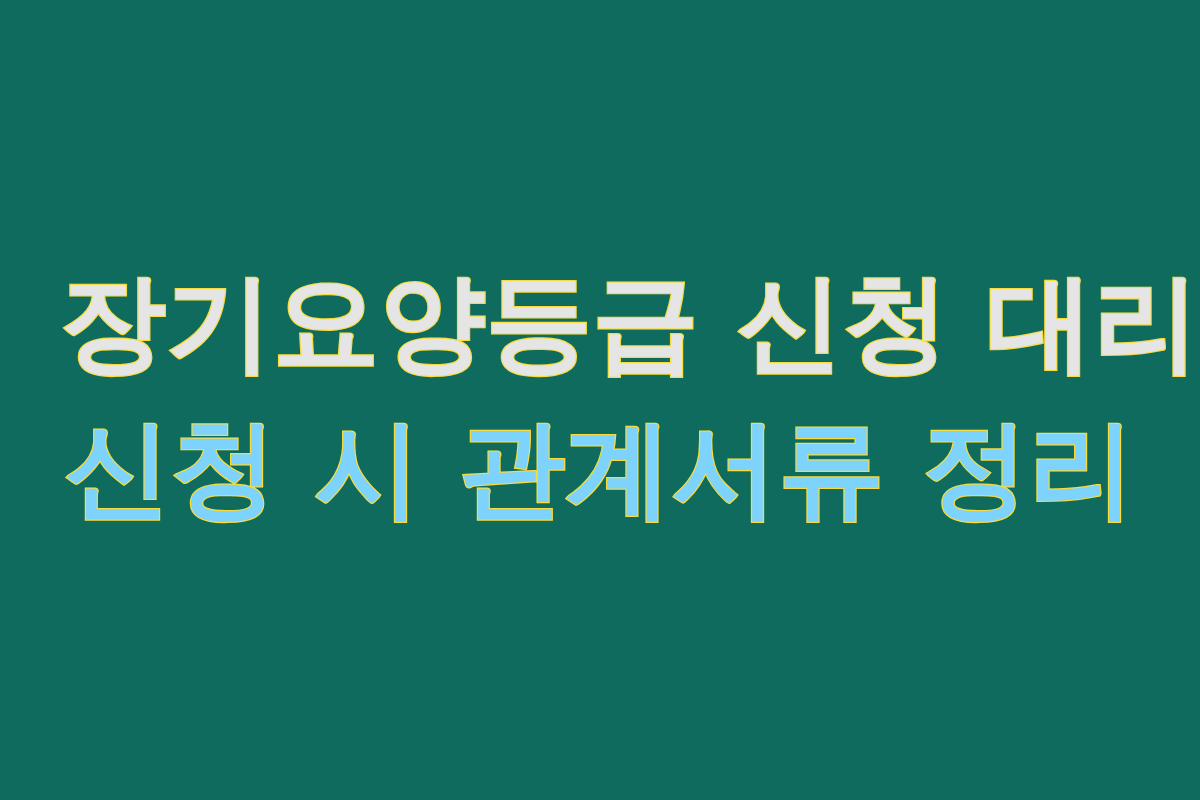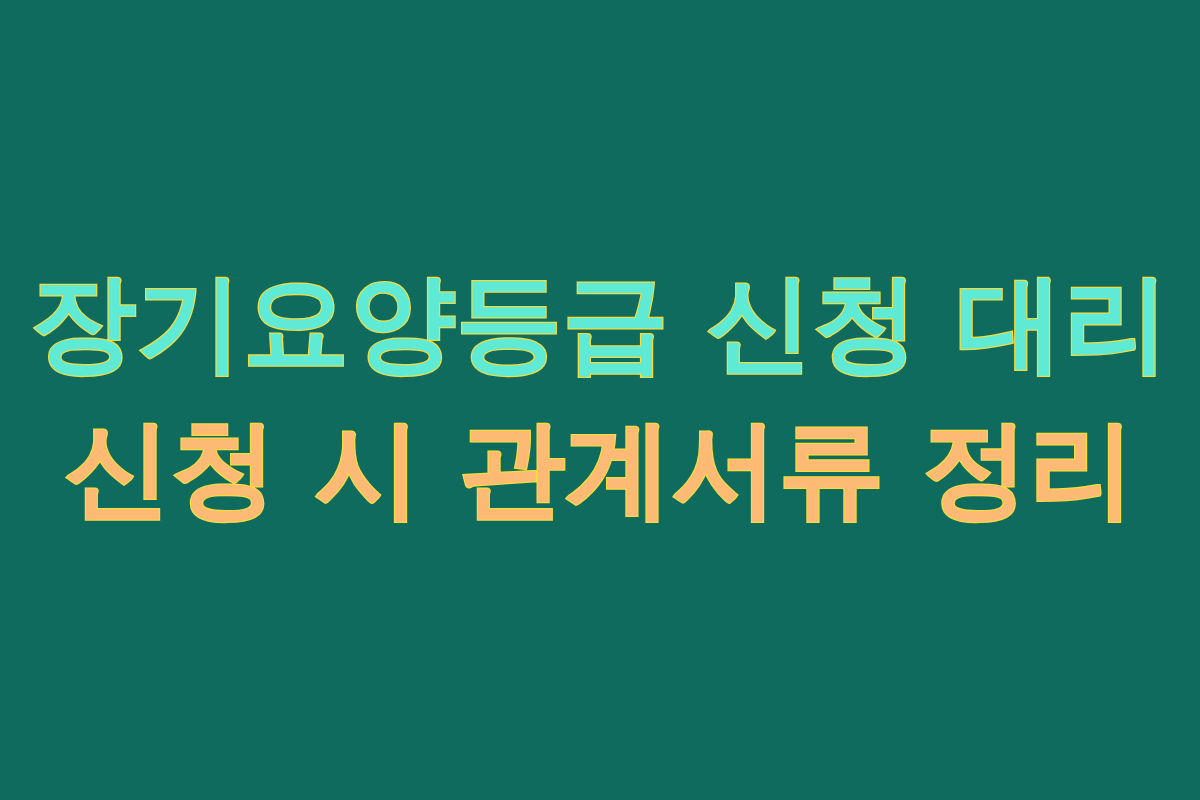--- a/index.html
+++ b/index.html
@@ -62,19 +62,19 @@
     margin-top: 2px;
   }
 </style>
 </head>
 <body>
 
 <div id="thumbnail-card" style="background: rgb(14, 107, 94);">
 
   <div id="title-block">
 
-    <span class="title-line title-line-1" style="color: #5eead4; -webkit-text-stroke: 2.5px rgb(247, 220, 60);">장기요양등급 신청 대리</span>
+    <span class="title-line title-line-1" style="color: #e5e5e5; text-align: right; -webkit-text-stroke: 2.5px rgb(247, 220, 60);">장기요양등급 신청 대리</span>
 
-    <span class="title-line title-line-2" style="color: #fdba74; -webkit-text-stroke: 2.5px rgb(247, 220, 60);">신청 시 관계서류 정리</span>
+    <span class="title-line title-line-2" style="color: #7dd3fc; -webkit-text-stroke: 2.5px rgb(247, 220, 60);">신청 시 관계서류 정리</span>
 
   </div>
 
 </div>
 
 </body></html>

